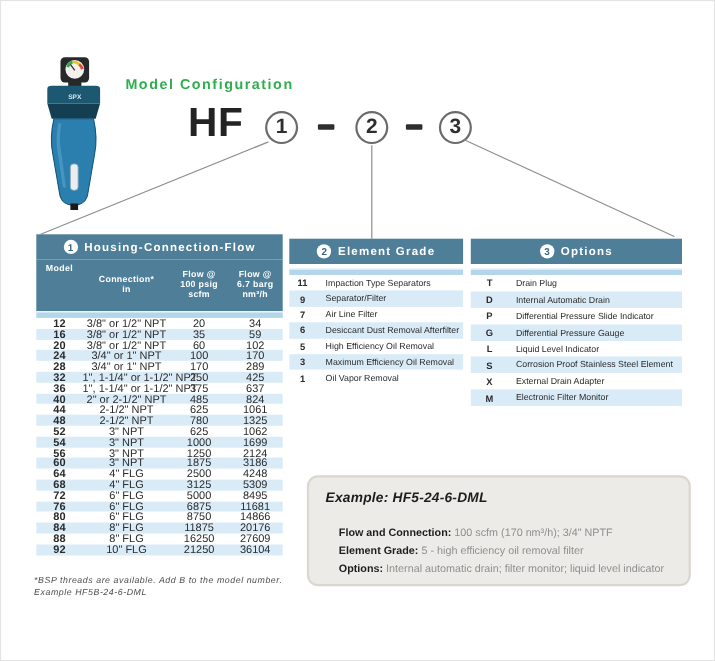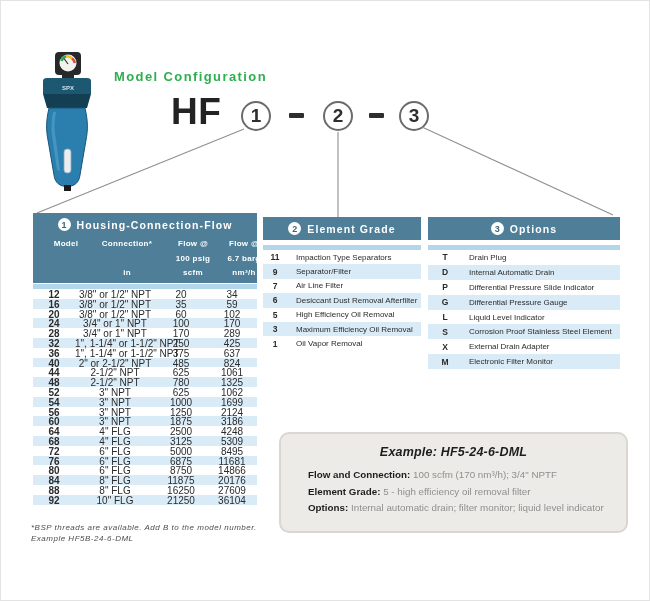--- a/index.html
+++ b/index.html
@@ -19,22 +19,22 @@
 
   
   .tbl { position:absolute; }
   .tbar { display:flex; align-items:center; justify-content:center; gap:6px; background:var(--header_teal,#4e7e98); color:#fff; font-weight:bold; font-size:10.5px; letter-spacing:1.1px; height:23px; }
   .badge { width:13px; height:13px; border-radius:50%; background:#fff; color:#3c657d; font-size:9px; font-weight:bold; display:flex; align-items:center; justify-content:center; letter-spacing:0; flex:0 0 13px; }
   .strip { height:6px; background:var(--strip_blue,#b3d6ea); border-top:1px solid #fff; }
   .gap4 { height:4px; background:#fff; }
 
   
   #t1 { left:32px; top:212px; width:224px; }
-  #t1-headers { display:grid; grid-template-columns:42px 80px 52px 50px; background:var(--header_teal,#4e7e98); color:#fff; padding:3px 12px 6px; }
-  .hcell { display:flex; flex-direction:column; align-items:center; justify-content:space-between; height:38px; font-size:8px; font-weight:bold; letter-spacing:0.3px; }
+  #t1-headers { display:grid; grid-template-columns:42px 80px 52px 50px; background:var(--header_teal,#4e7e98); color:#fff; padding:3px 0 6px; }
+  .hcell { display:flex; flex-direction:column; align-items:center; justify-content:center; height:38px; font-size:8px; font-weight:bold; letter-spacing:0.3px; }
   .hcell.h-single { justify-content:flex-start; }
   .t1row { display:grid; grid-template-columns:42px 80px 52px 50px; height:9.8px; align-items:center; font-size:10px; color:#2b2b2b; white-space:nowrap; }
   .t1-body .t1row:nth-child(even) { background:var(--row_blue,#d9ebf7); }
   .t1row .m { font-weight:bold; text-align:center; }
   .t1row .c, .t1row .f { text-align:center; }
   #asme-band { height:11px; background:var(--asme_gray,#d3d6d8); display:flex; align-items:center; justify-content:center; font-size:8.5px; font-weight:bold; letter-spacing:0.9px; color:#1e1e1e; }
   #footnote { position:absolute; left:30px; top:521px; font-size:8px; font-style:italic; color:#4d4d4d; letter-spacing:0.5px; line-height:11px; }
 
   
   #t2 { left:262px; top:216px; width:158px; }
@@ -42,21 +42,21 @@
   .lrow { display:grid; align-items:center; font-size:8px; color:#2b2b2b; white-space:nowrap; }
   #t2 .lrow { grid-template-columns:24px 1fr; height:14.4px; }
   #t3 .lrow { grid-template-columns:34px 1fr; height:14.9px; }
   .lrow .code { font-weight:bold; text-align:center; font-size:8.5px; }
   #t2 .lrow .lbl { padding-left:9px; }
   #t3 .lrow .lbl { padding-left:7px; }
   .list-body .lrow:nth-child(even) { background:var(--row_blue,#d9ebf7); }
 
   
   #example-box { position:absolute; left:278px; top:431px; width:349px; height:101px; background:var(--example_bg,#edebe7); border:2px solid var(--example_border,#dad6d0); border-radius:10px; padding:11px 15px; }
-  #example-title { font-size:12.5px; font-weight:bold; font-style:italic; color:#1d1d1d; margin-bottom:8px; letter-spacing:0.2px;text-align:center; }
+  #example-title { font-size:12.5px; font-weight:bold; font-style:italic; color:#1d1d1d; margin-bottom:18px; letter-spacing:0.2px; }
   .ex-line { font-size:9.8px; line-height:16.5px; color:#8f8f8f; }
   .ex-line b { color:#1d1d1d;margin-left:12px; }
 
   #product-svg { position:absolute; left:34px; top:50px; }
 </style>
 </head>
 <body>
 
 <div id="canvas">
 

